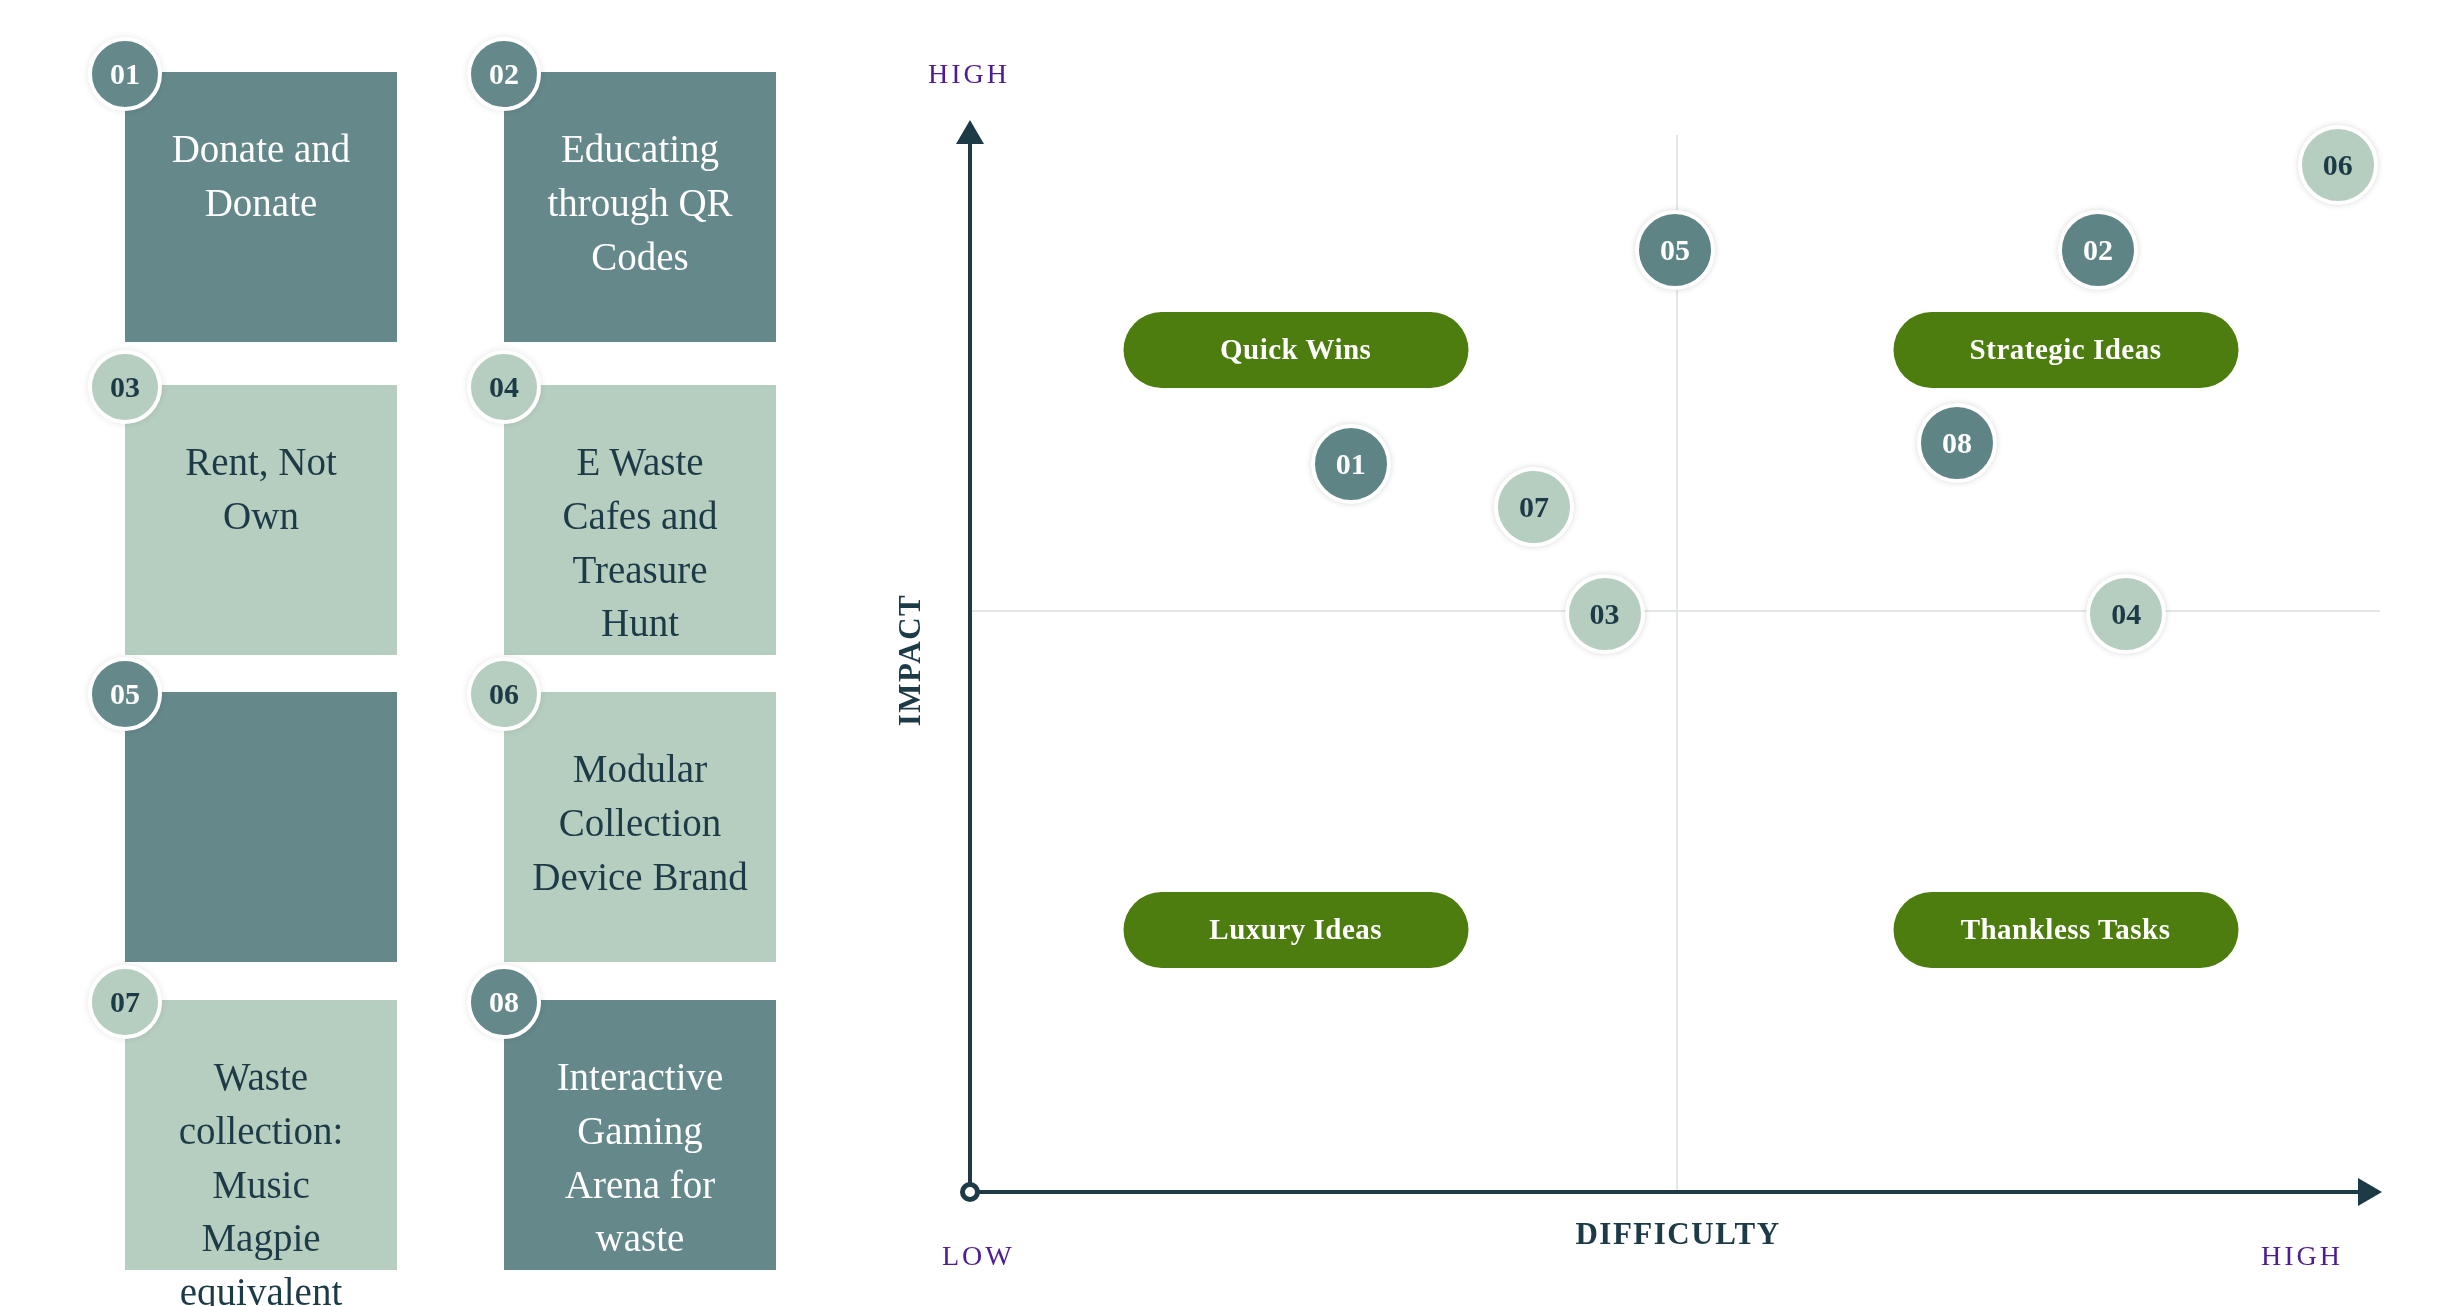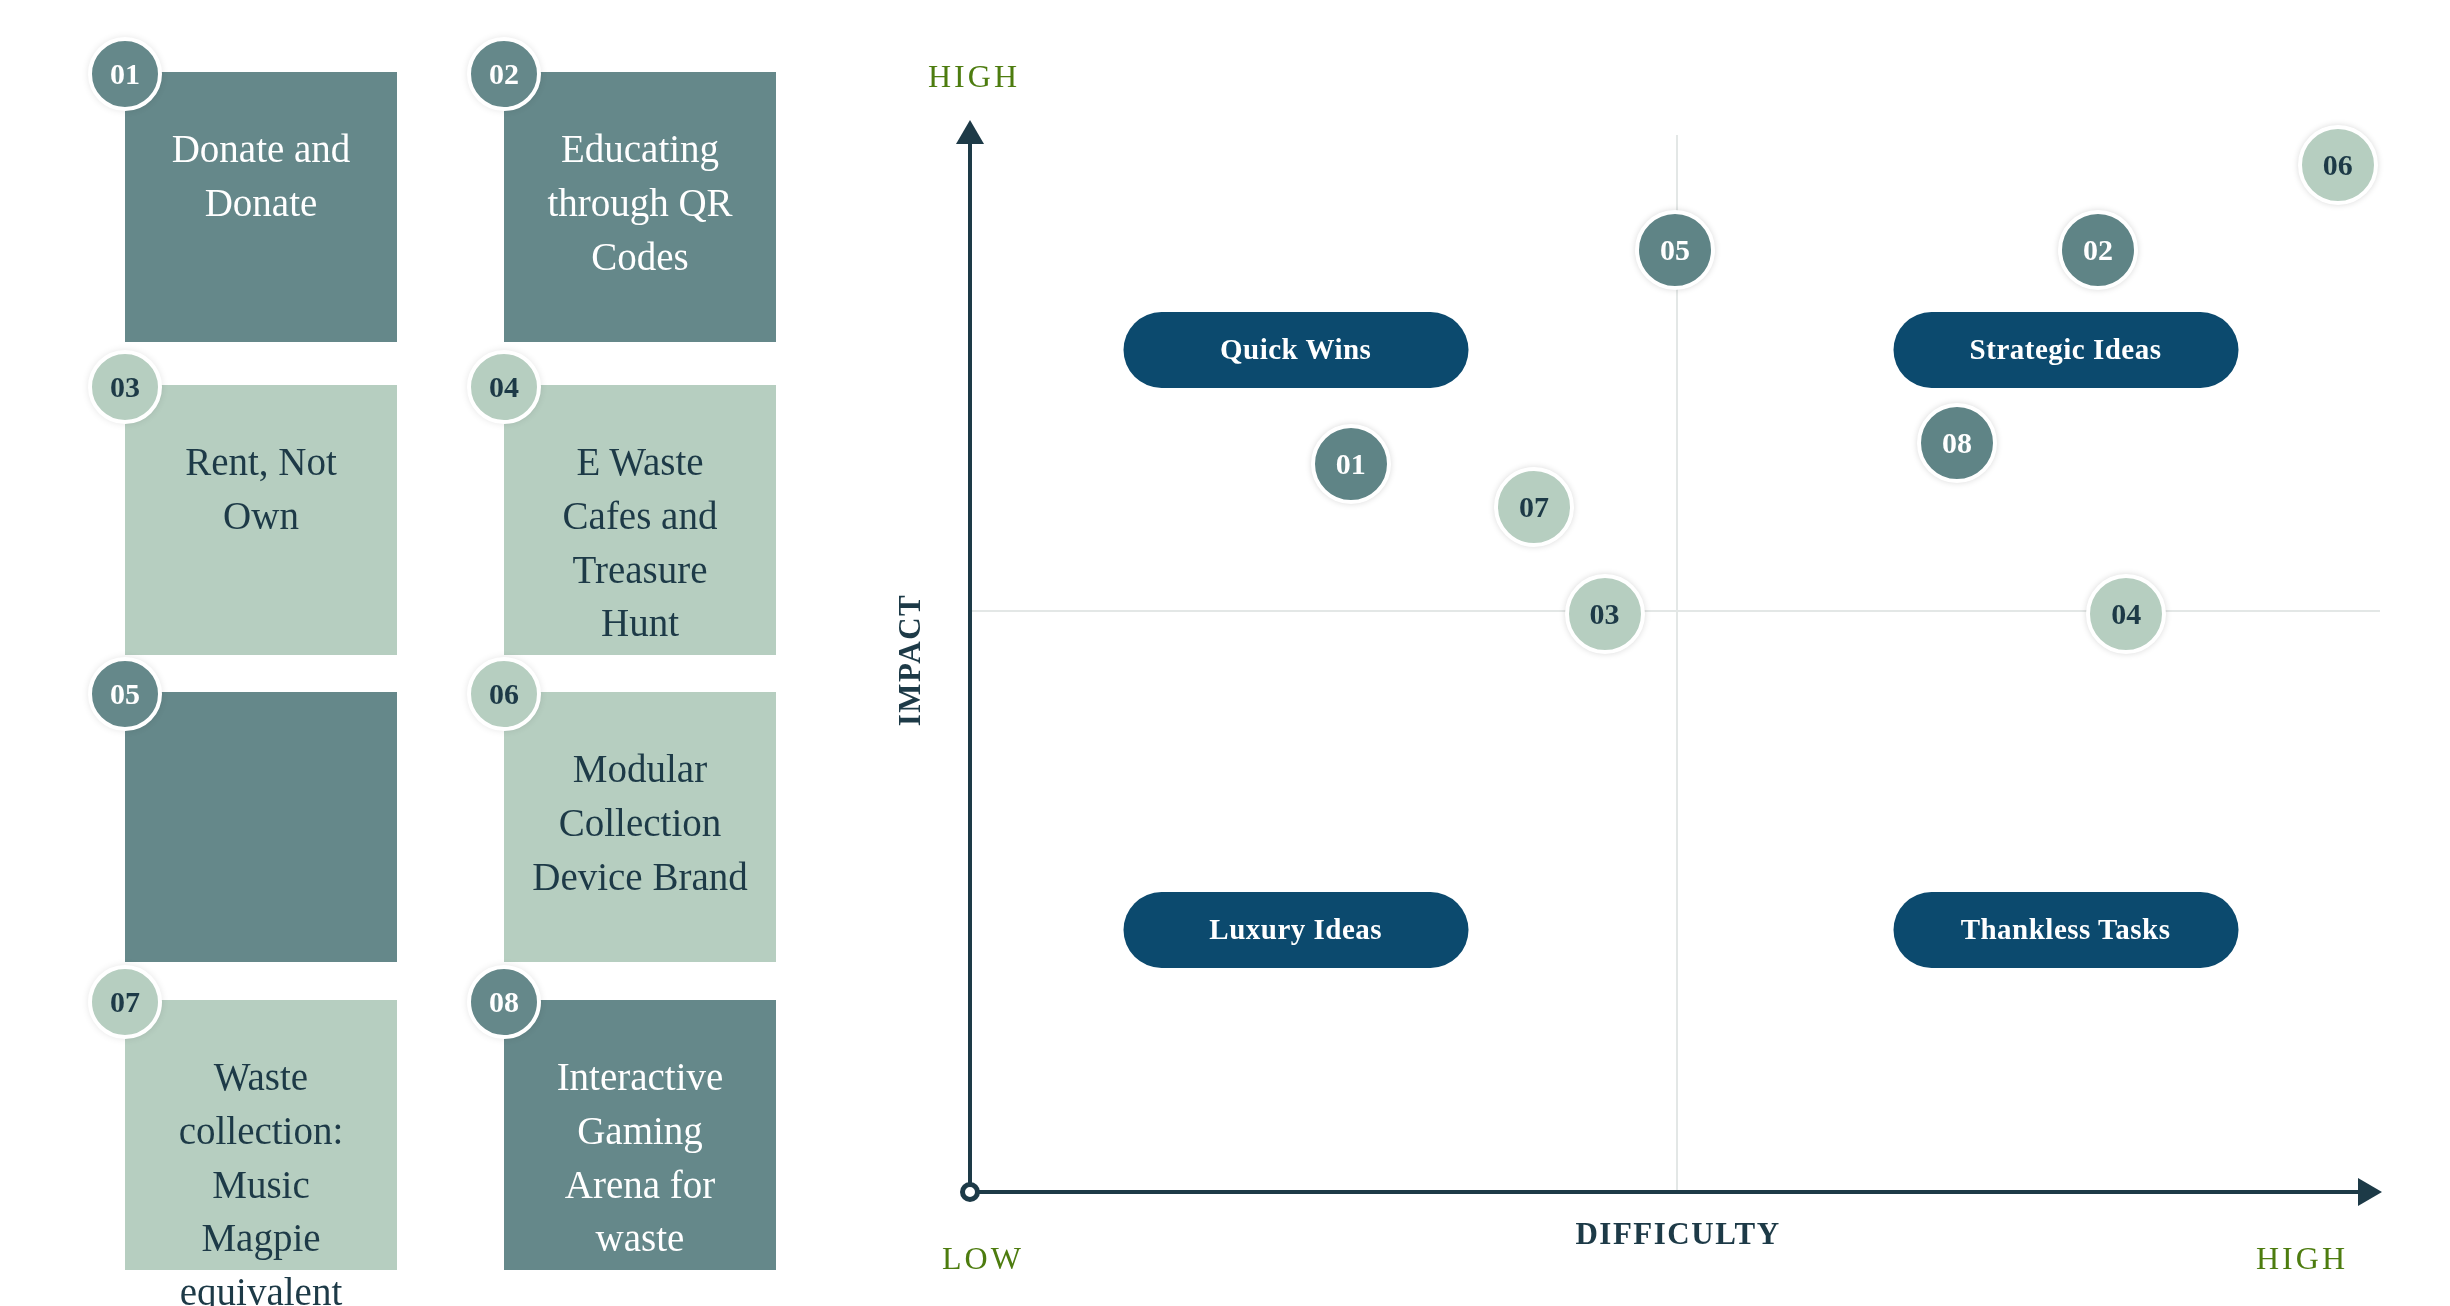--- a/index.html
+++ b/index.html
@@ -26,29 +26,29 @@
   .axis-x{position:absolute;left:950px;top:1190px;width:1392px;height:4px;background:#1d3a47;}
   .arrow-up{position:absolute;left:936px;top:120px;width:0;height:0;
             border-left:14px solid transparent;border-right:14px solid transparent;
             border-bottom:24px solid #1d3a47;}
   .arrow-right{position:absolute;left:2338px;top:1178px;width:0;height:0;
             border-top:14px solid transparent;border-bottom:14px solid transparent;
             border-left:24px solid #1d3a47;}
   .origin-dot{position:absolute;left:940px;top:1182px;width:20px;height:20px;border-radius:50%;
             background:#ffffff;border:5px solid #1d3a47;box-sizing:border-box;z-index:3;}
 
-  .axis-end{position:absolute;color:#4d7c0f;font-size:32px;font-weight:300;letter-spacing:3px;}
+  .axis-end{position:absolute;color:#4c1d95;font-size:28px;font-weight:300;letter-spacing:3px;}
   .lbl-high-top{left:908px;top:58px;}
   .lbl-low{left:922px;top:1240px;}
   .lbl-high-right{left:2282px;top:1240px;transform:translateX(-50%);}
   .axis-name{position:absolute;color:#1d3a47;font-size:31px;font-weight:bold;letter-spacing:1.5px;}
   .lbl-difficulty{left:1658px;top:1216px;transform:translateX(-50%);}
   .lbl-impact{left:890px;top:660px;transform:translate(-50%,-50%) rotate(-90deg);}
 
-  .pill{position:absolute;width:345px;height:76px;border-radius:38px;background:#0c4a6e;
+  .pill{position:absolute;width:345px;height:76px;border-radius:38px;background:#4d7c0f;
         color:#ffffff;font-weight:bold;font-size:29px;letter-spacing:0.5px;
         display:flex;align-items:center;justify-content:center;
         transform:translate(-50%,-50%);box-shadow:0 0 0 3px rgba(255,255,255,0.95);z-index:2;}
   .pill-tl{left:23.1%;top:21.3%;}
   .pill-tr{left:77.7%;top:21.3%;}
   .pill-bl{left:23.1%;top:75.5%;}
   .pill-br{left:77.7%;top:75.5%;}
 
   .dot{position:absolute;width:80px;height:80px;border-radius:50%;border:4px solid #ffffff;
        box-sizing:border-box;display:flex;align-items:center;justify-content:center;

